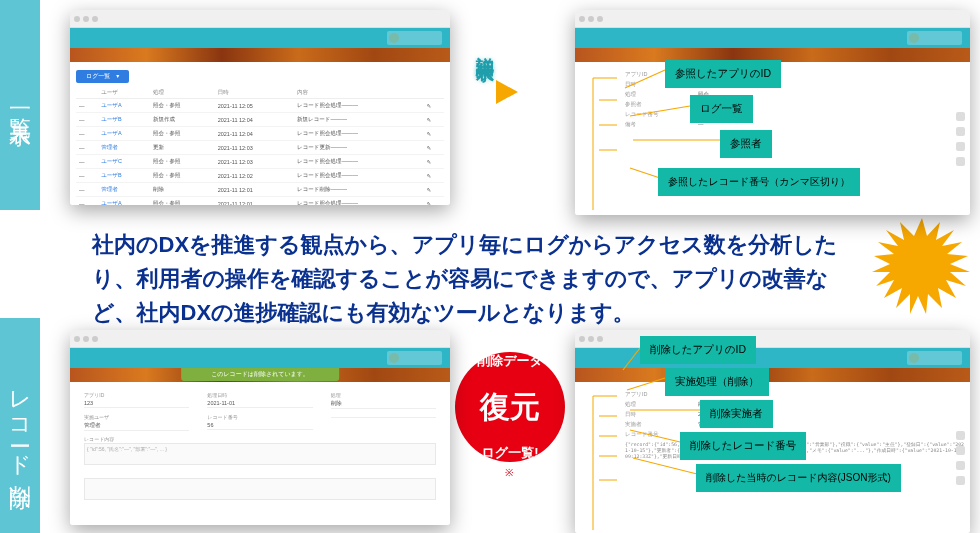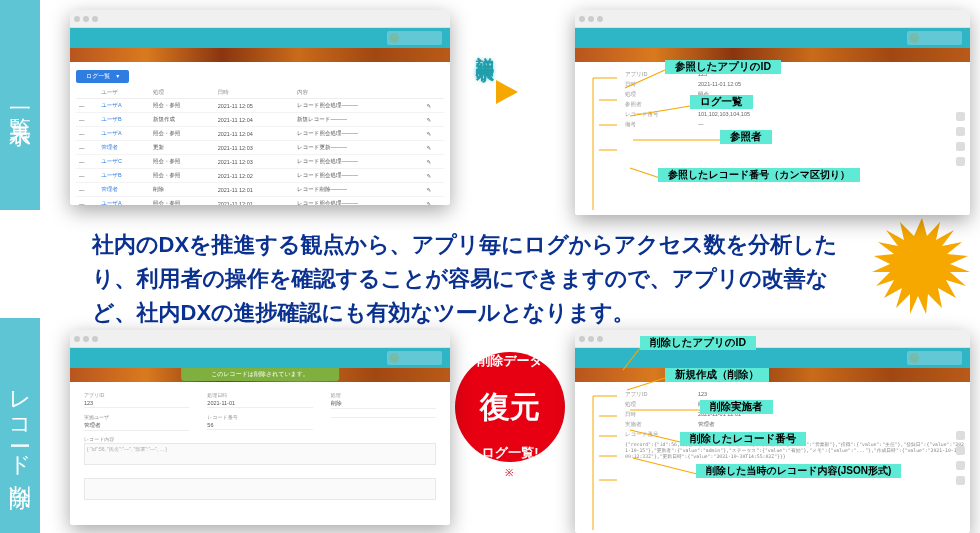--- a/index.html
+++ b/index.html
@@ -66,21 +66,21 @@
 .frm-lbl{color:#999;font-size:5px;margin-bottom:1px}
 .frm-val{color:#555;border-bottom:1px solid #eee;padding:1px 0}
 .frm-ta{height:22px;border:1px solid #e8e8e8;background:#fafafa;font-size:5px;color:#aaa;padding:2px}
 
 
 .s4{left:575px;top:330px;width:395px;height:203px}
 .s4 .body{padding-left:50px}
 .json-blob{font-size:4.8px;color:#888;line-height:1.3;word-break:break-all;margin-top:4px;font-family:monospace}
 
 
-.tag{position:absolute;background:#5eead4;color:#000;font-size:10.5px;font-weight:700;padding:0 10px;white-space:nowrap;z-index:5}
+.tag{position:absolute;background:#14b8a6;color:#000;font-size:10.5px;font-weight:400;padding:7px 10px;white-space:nowrap;z-index:5}
 .tag.sm{font-size:10px}
 
 
 .connectors{position:absolute;z-index:4;pointer-events:none}
 
 
 .ico-side{position:absolute;right:4px;top:50%;width:10px;height:60px;margin-top:-30px;display:flex;flex-direction:column;justify-content:space-around}
 .ico-side span{width:9px;height:9px;background:#ddd;border-radius:2px;display:block}
 </style>
 </head>
@@ -335,21 +335,21 @@
       <div class="json-blob">{"record":{"id":56,"氏名":{"value":"サンプル 太郎"},"部署":{"value":"営業部"},"役職":{"value":"主任"},"登録日":{"value":"2021-10-15"},"更新者":{"value":"admin"},"ステータス":{"value":"有効"},"メモ":{"value":"..."},"作成日時":{"value":"2021-10-15T09:12:33Z"},"更新日時":{"value":"2021-10-30T14:55:02Z"}}}</div>
     </div>
 </div>
 
 <div class="tag" style="left:665px;top:60px">参照したアプリのID</div>
 <div class="tag" style="left:690px;top:95px">ログ一覧</div>
 <div class="tag" style="left:720px;top:130px">参照者</div>
 <div class="tag sm" style="left:658px;top:168px">参照したレコード番号（カンマ区切り）</div>
 
 <div class="tag" style="left:640px;top:336px">削除したアプリのID</div>
-<div class="tag" style="left:665px;top:368px">新規作成（削除）</div>
+<div class="tag" style="left:665px;top:368px">実施処理（削除）</div>
 <div class="tag" style="left:700px;top:400px">削除実施者</div>
 <div class="tag" style="left:680px;top:432px">削除したレコード番号</div>
 <div class="tag sm" style="left:696px;top:464px">削除した当時のレコード内容(JSON形式)</div>
 
 <svg class="connectors" style="left:575px;top:48px;width:200px;height:170px" viewBox="0 0 200 170">
   <g stroke="#f7a800" stroke-width="1.2" fill="none">
     <path d="M90,22 L50,40"></path>
       <path d="M115,58 L55,68"></path>
       <path d="M145,92 L58,92"></path>
       <path d="M85,130 L55,120"></path>

